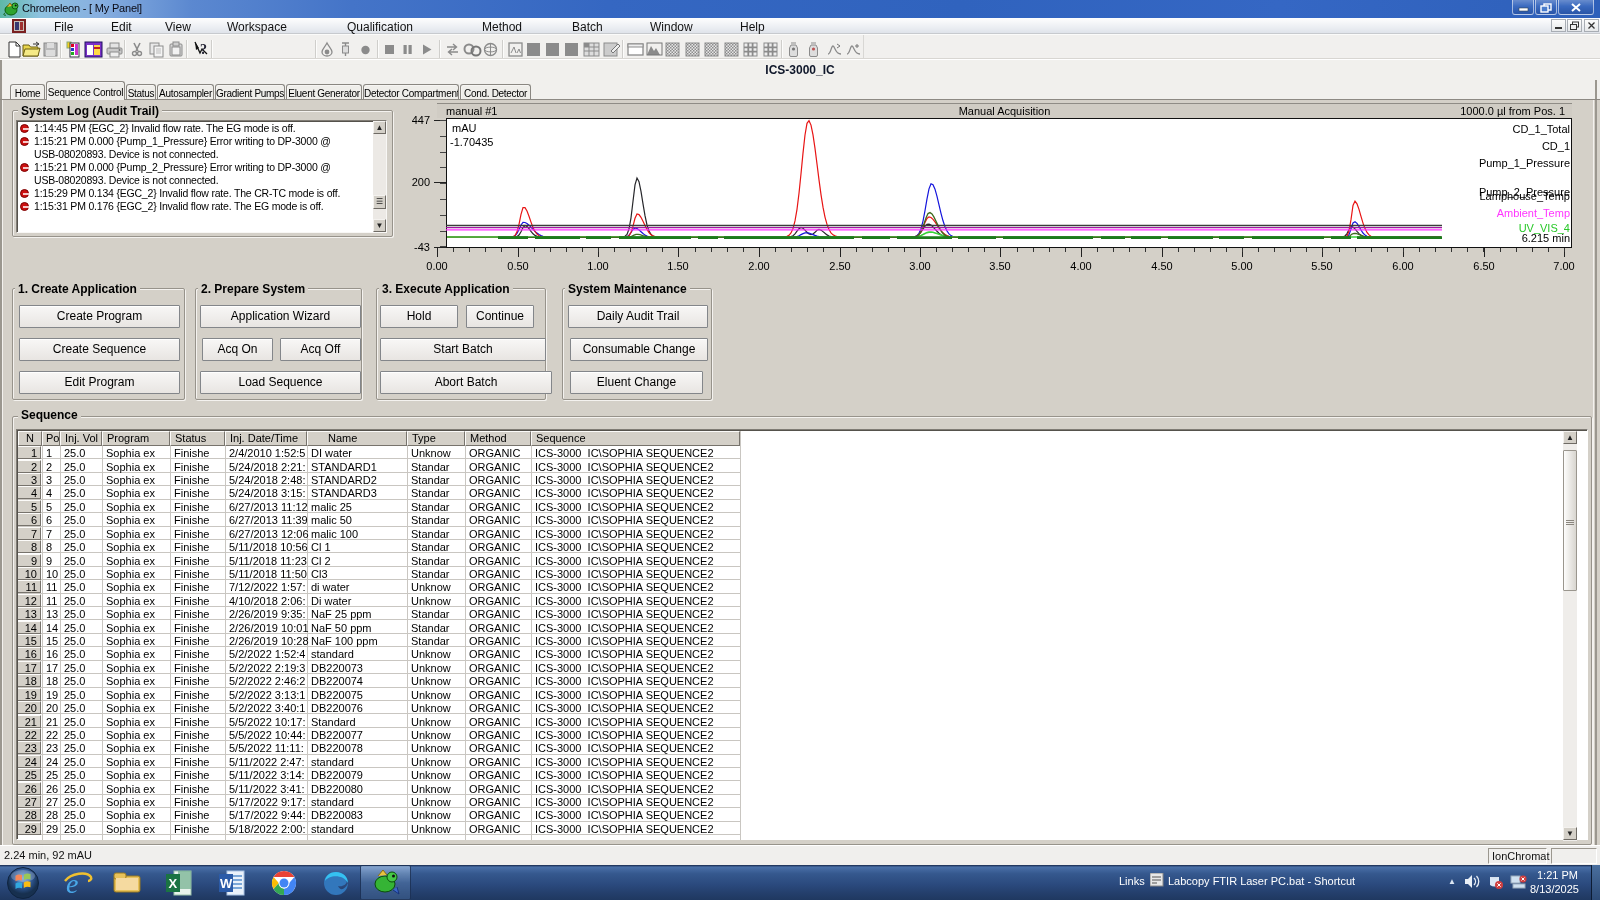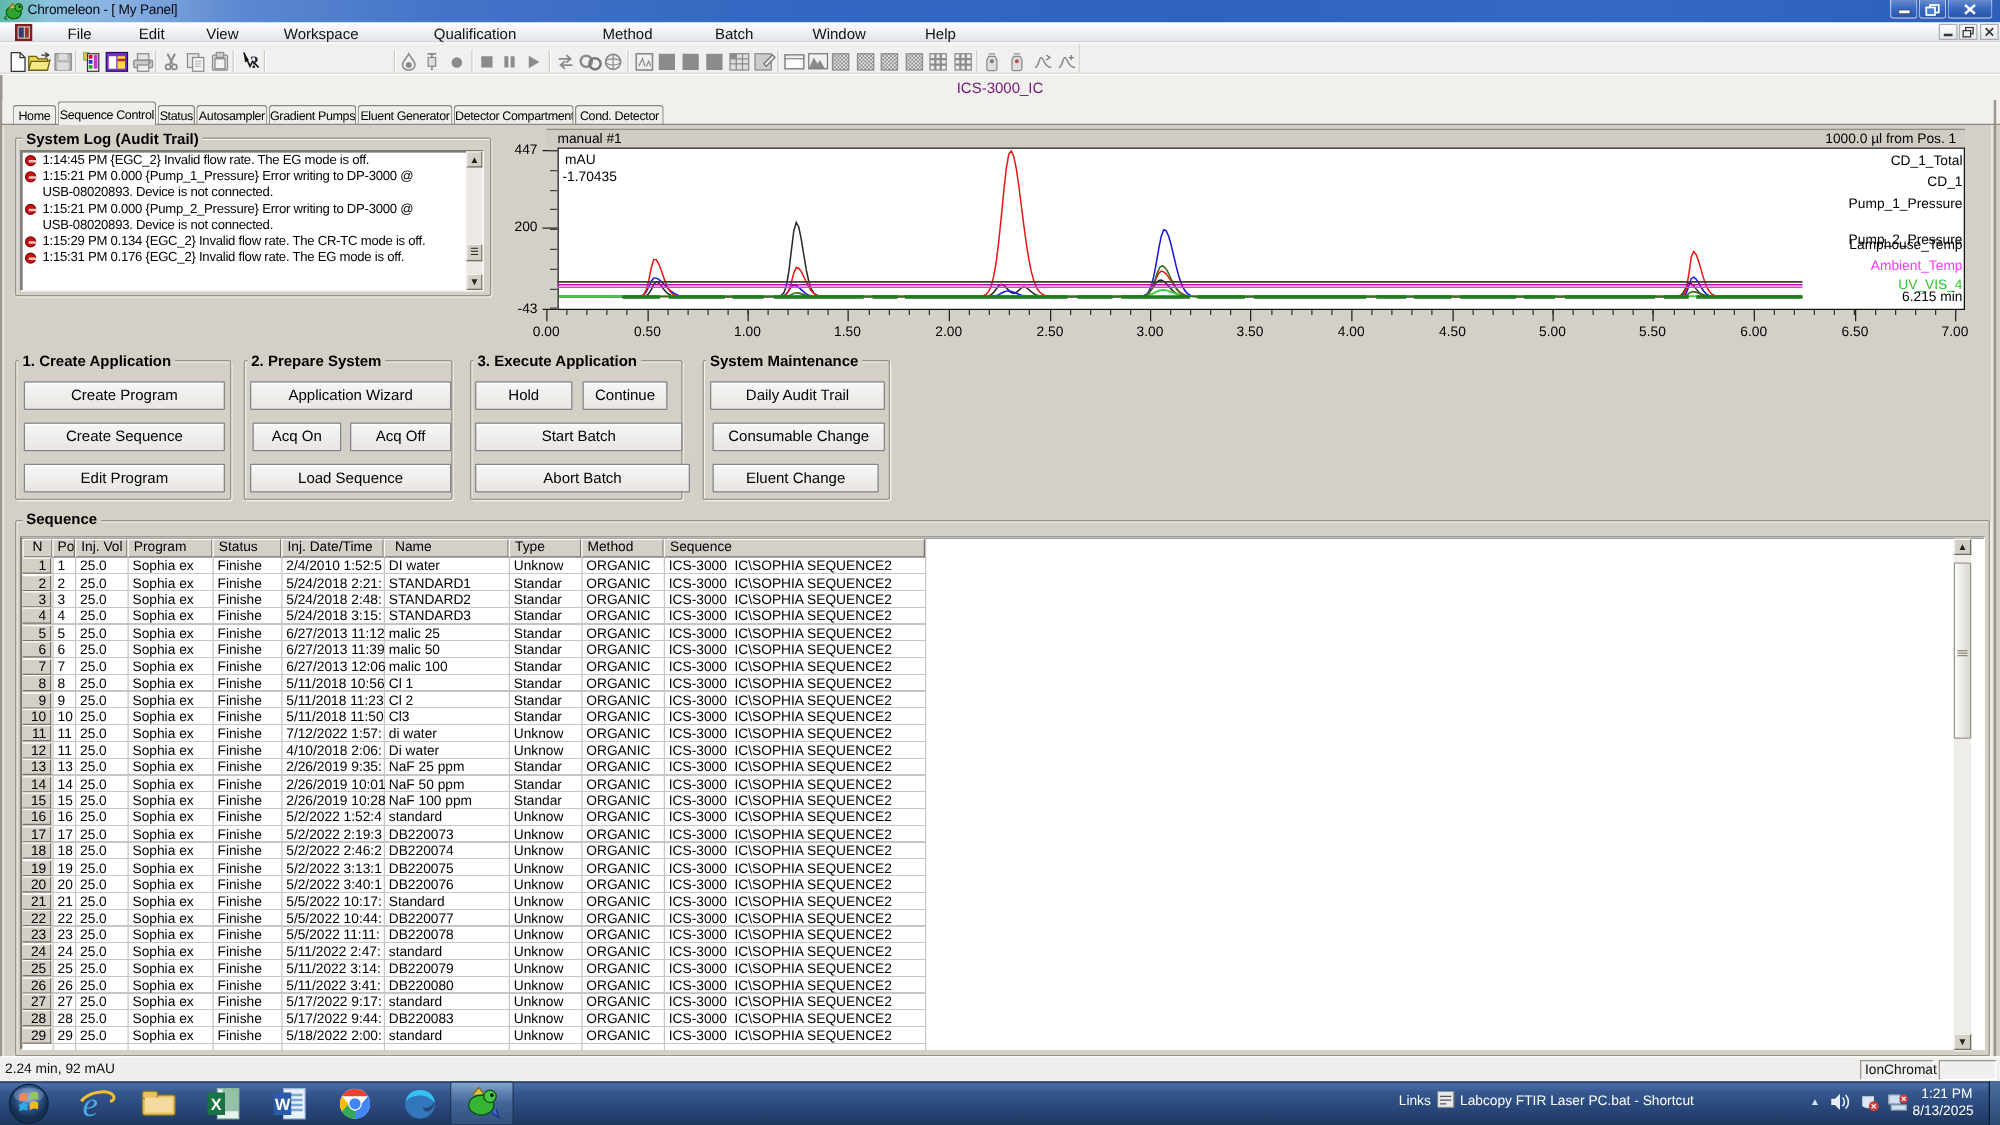--- a/index.html
+++ b/index.html
@@ -14,21 +14,21 @@
 .menuitem { position:absolute; top:2px; font-size:12px; color:#111; }
 .mdibtn { position:absolute; top:1px; width:15px; height:13px; background:linear-gradient(#fcfcfc,#e6e8ea); border:1px solid #a8adb4; font-size:9px; color:#444; text-align:center; line-height:11px; }
 
 #toolbar { left:0; top:34px; width:1600px; height:25px; background:#f1f0ee; border-top:1px solid #fbfbfa; }
 #toolbar .band { position:absolute; left:0; top:0; width:864px; height:24px; border-right:1px solid #d8d7d4; }
 .tsep { position:absolute; top:5px; height:18px; width:2px; border-left:1px solid #cfcecb; border-right:1px solid #fcfcfb; }
 .ticon { position:absolute; top:6px; height:17px; }
 #tbedge { left:0; top:58px; width:1600px; height:1px; background:#d8d6d2; }
 
 #icsstrip { left:0; top:60px; width:1600px; height:40px; background:#f1f0ed; }
-#icsstrip span { position:absolute; left:0; width:1600px; text-align:center; top:3px; font-size:12px; font-weight:normal; color:#701a75; }
+#icsstrip span { position:absolute; left:0; width:1600px; text-align:center; top:3px; font-size:12px; font-weight:bold; color:#0f172a; }
 
 #tabzone { left:0; top:81px; width:1600px; height:19px; }
 #tabzone::after { content:''; position:absolute; left:0; top:18px; width:1600px; height:1px; background:#8d8983; z-index:1; }
 .tab { position:absolute; top:3px; height:16px; background:#efeeea; border:1px solid #8a8781; border-bottom:none; border-radius:3px 3px 0 0; font-size:10px; letter-spacing:-0.3px; color:#000; text-align:center; padding-top:3px; box-shadow:inset 1px 1px 0 #f6f5f3; white-space:nowrap; overflow:hidden; }
 .tab.active { top:0; height:19px; z-index:5; padding-top:5px; }
 
 #panel { left:0; top:100px; width:1600px; height:745px; background:#d4d0c8; }
 
 .gbox { position:absolute; border:1px solid #97938b; border-radius:2px; box-shadow:inset 1px 1px 0 #f4f2ef, 1px 1px 0 #f4f2ef; }
 .glabel { position:absolute; font-weight:bold; font-size:12px; color:#000; background:#d4d0c8; padding:0 3px; }
@@ -350,20 +350,21 @@
     <div class="sbar" style="right:0;top:0;width:13px;height:111px">
       <div class="sbtn" style="top:0">▲</div>
       <div class="sbtn" style="top:98px">▼</div>
       <div class="sbtn" style="top:74px;height:14px">☰</div>
     </div>
   </div>
 
 
   <div id="chart-head">
     <span style="position:absolute;left:9px;top:1px">manual #1</span>
+    <span style="position:absolute;left:0;width:100%;text-align:center;top:1px">Manual Acquisition</span>
     <span style="position:absolute;right:7px;top:1px">1000.0 µl from Pos. 1</span>
   </div>
   <div id="plot"></div>
   <span style="position:absolute;left:446px+6px"></span>
   <div style="position:absolute;left:452px;top:22px;font-size:11px">mAU</div>
   <div style="position:absolute;left:450px;top:36px;font-size:11px">-1.70435</div>
   <div class="ylab" style="left:402px;top:14px">447</div>
   <div class="ylab" style="left:402px;top:76px">200</div>
   <div class="ylab" style="left:402px;top:141px">-43</div>
   <div class="ytick" style="top:20px"></div>
@@ -521,21 +522,21 @@
       <div class="tvl" style="left:389px"></div>
       <div class="tvl" style="left:447px"></div>
       <div class="tvl" style="left:513px"></div>
       <div class="tvl" style="left:722px"></div>
     <div class="th" style="left:0px;width:24px;text-align:center;">N</div>
       <div class="th" style="left:24px;width:18px;text-align:left;padding-left:3px;">Po</div>
       <div class="th" style="left:42px;width:42px;text-align:left;padding-left:4px;">Inj. Vol</div>
       <div class="th" style="left:84px;width:68px;text-align:left;padding-left:4px;">Program</div>
       <div class="th" style="left:152px;width:55px;text-align:left;padding-left:4px;">Status</div>
       <div class="th" style="left:207px;width:82px;text-align:left;padding-left:4px;">Inj. Date/Time</div>
-      <div class="th" style="left:289px;width:100px;text-align:left;padding-left:8px;">Name</div>
+      <div class="th" style="left:289px;width:100px;text-align:left;padding-left:20px;">Name</div>
       <div class="th" style="left:389px;width:58px;text-align:left;padding-left:4px;">Type</div>
       <div class="th" style="left:447px;width:66px;text-align:left;padding-left:4px;">Method</div>
       <div class="th" style="left:513px;width:209px;text-align:left;padding-left:4px;">Sequence</div>
     <div id="seqbody">
 <div class="trh" style="top:0.0px;height:13.0px">1</div>
         <span style="left:28px;top:1.0px">1</span>
         <span style="left:46px;top:1.0px">25.0</span>
         <span style="left:88px;top:1.0px">Sophia ex</span>
         <span style="left:156px;top:1.0px">Finishe</span>
         <span style="left:211px;top:1.0px">2/4/2010 1:52:5</span>

